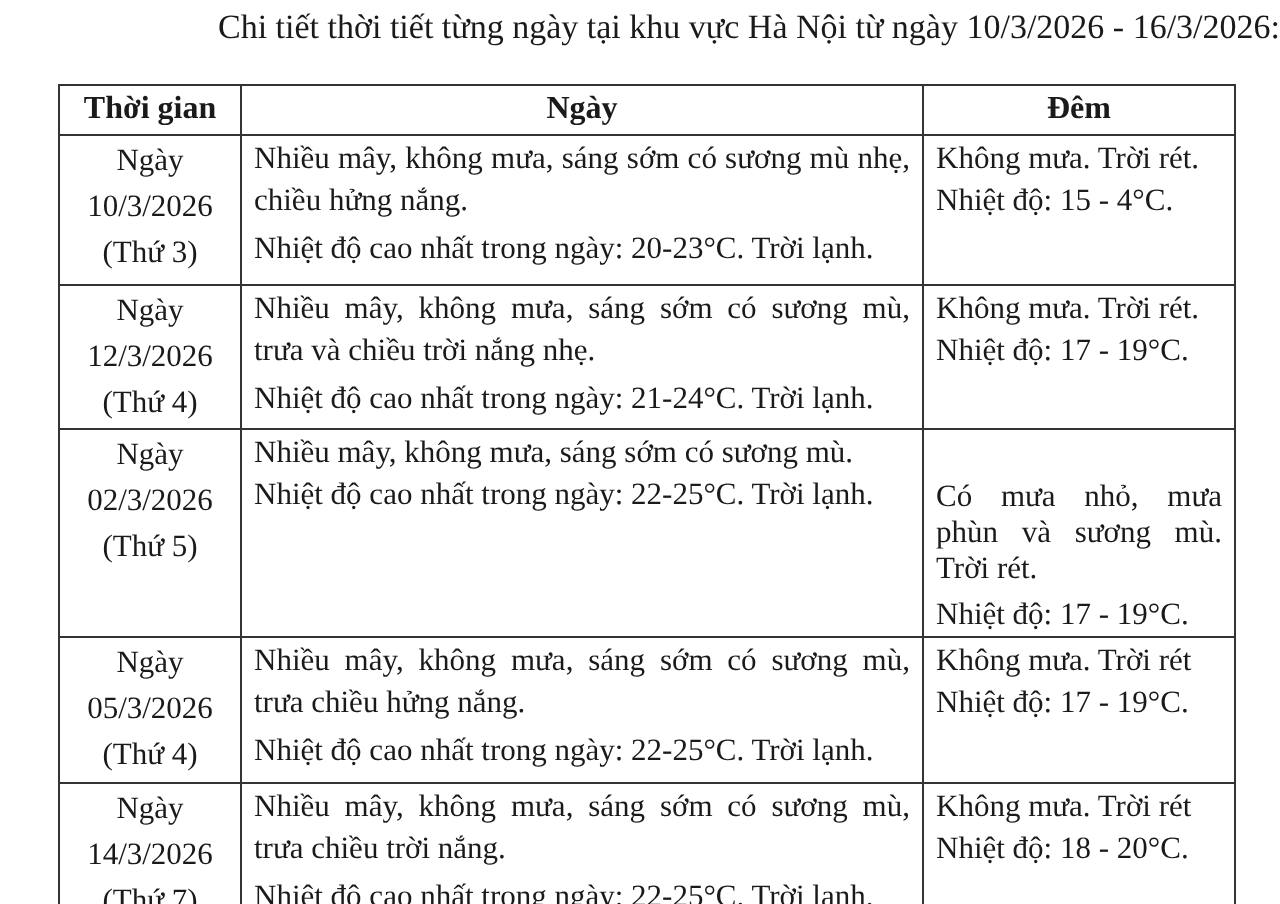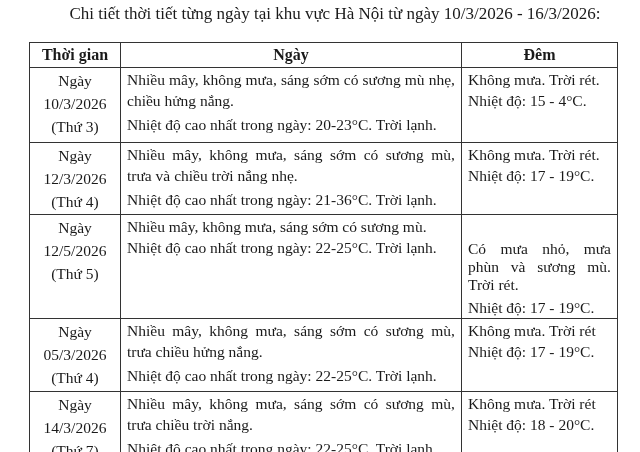--- a/index.html
+++ b/index.html
@@ -13,21 +13,21 @@
       position: relative;
       overflow: hidden;
       font-family: "Liberation Serif", serif;
       color: #1a1a1a;
     }
     .title {
       position: absolute;
       left: 0;
       top: 4px;
       width: 640px;
-      text-align: center;
+      text-align: right;
       font-size: 17px;
       line-height: 20px;
       padding-left: 30px;
       box-sizing: border-box;
     }
     table.weather {
       position: absolute;
       left: 29px;
       top: 42px;
       width: 588px;
@@ -110,31 +110,31 @@
       </td>
     </tr>
     <tr class="r2">
       <td class="time">
         <div>Ngày</div>
         <div>12/3/2026</div>
         <div>(Thứ 4)</div>
       </td>
       <td class="day">
         <p>Nhiều mây, không mưa, sáng sớm có sương mù, trưa và chiều trời nắng nhẹ.</p>
-        <p class="temp">Nhiệt độ cao nhất trong ngày: 21-36°C. Trời lạnh.</p>
+        <p class="temp">Nhiệt độ cao nhất trong ngày: 21-24°C. Trời lạnh.</p>
       </td>
       <td class="night">
         <p>Không mưa. Trời rét.</p>
         <p>Nhiệt độ:  17 - 19°C.</p>
       </td>
     </tr>
     <tr class="r3">
       <td class="time">
         <div>Ngày</div>
-        <div>12/5/2026</div>
+        <div>02/3/2026</div>
         <div>(Thứ 5)</div>
       </td>
       <td class="day">
         <p>Nhiều mây, không mưa, sáng sớm có sương mù.</p>
         <p>Nhiệt độ cao nhất trong ngày: 22-25°C. Trời lạnh.</p>
       </td>
       <td class="night">
         <p style="line-height:18px;margin-top:24px;">Có mưa nhỏ, mưa phùn và sương mù. Trời rét.</p>
         <p class="temp">Nhiệt độ:  17 - 19°C.</p>
       </td>

